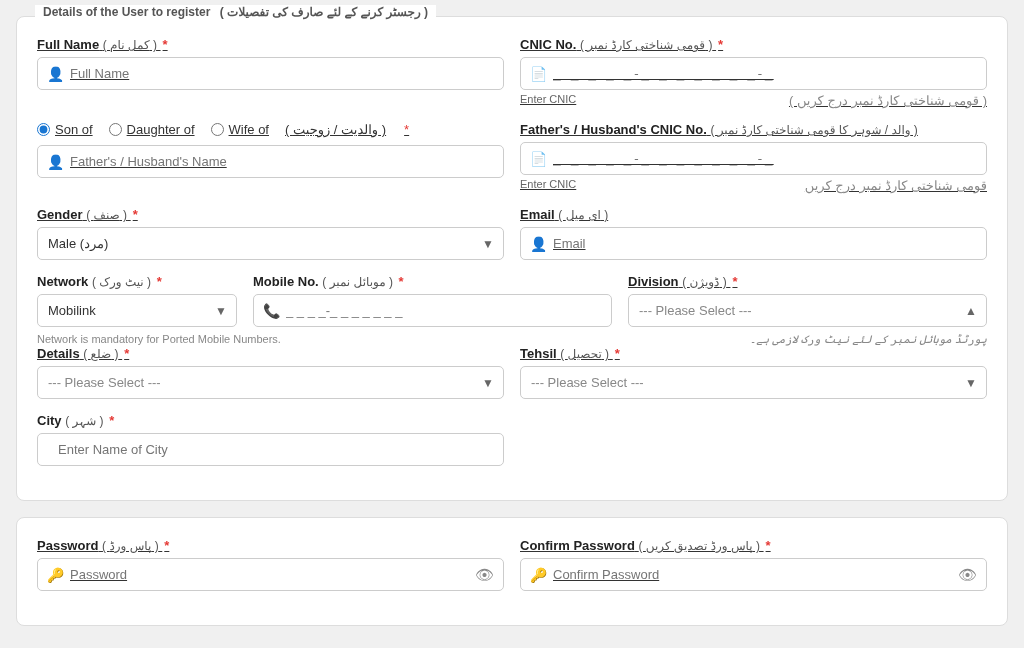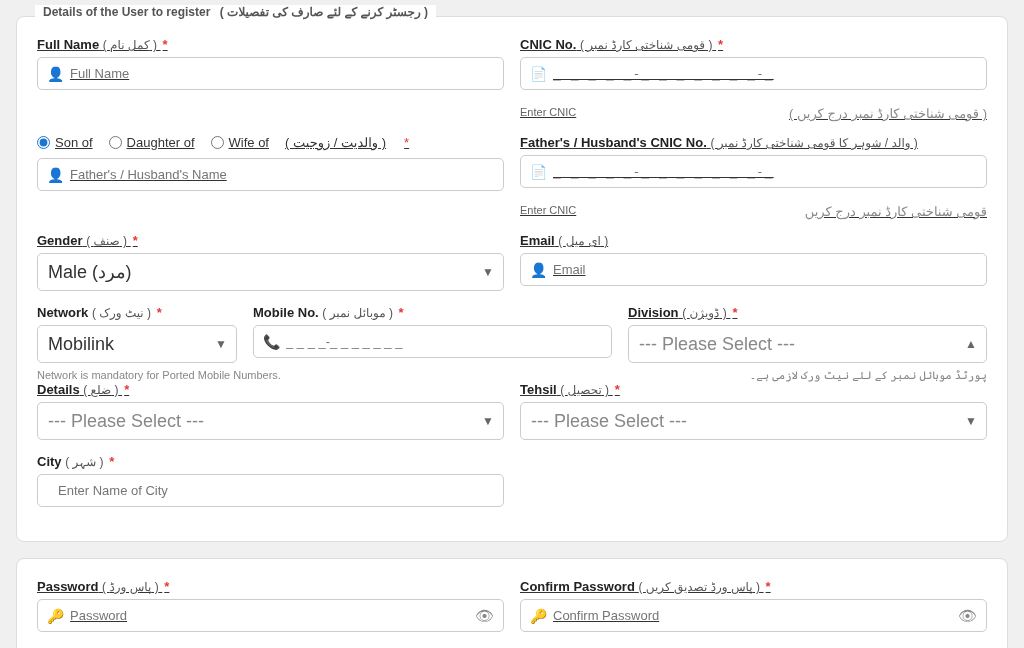--- a/index.html
+++ b/index.html
@@ -79,37 +79,37 @@
       padding-left: 20px;
     }
     .form-input.cnic {
       font-family: monospace;
       letter-spacing: 1px;
       color: #ef4444;
     }
     .cnic-hint {
       font-size: 11px;
       color: #666;
-      margin-top: 16px;
+      margin-top: 3px;
     }
     .cnic-hint-urdu {
       text-align: right;
       direction: rtl;
       font-size: 13px;
       color: #888;
     }
     .select-wrapper {
       position: relative;
     }
     .form-select {
       width: 100%;
       border: 1.5px solid #ccc;
       border-radius: 5px;
       padding: 8px 32px 8px 10px;
-      font-size: 18px;
+      font-size: 13px;
       color: #333;
       outline: none;
       background: #fff;
       appearance: none;
       -webkit-appearance: none;
       cursor: pointer;
     }
     .form-select.placeholder-style {
       color: #888;
     }
@@ -320,21 +320,21 @@
         <select class="form-select placeholder-style">
           <option value="">--- Please Select ---</option>
         </select>
         <span class="select-arrow">▲</span>
       </div>
     </div>
   </div>
 
   <div class="network-note" style="margin-top:-8px; ">
     <span>Network is mandatory for Ported Mobile Numbers.</span>
-    <span class="urdu-note" style="direction:rtl;">پورٹڈ موبائل نمبر کے لئے نیٹ ورک لازمی ہے۔</span>
+    <span class="urdu-note" style="direction:rtl;font-style:italic;">پورٹڈ موبائل نمبر کے لئے نیٹ ورک لازمی ہے۔</span>
   </div>
 
   <div class="form-row">
     <div class="form-col">
       <label class="form-label">
         <span>Details</span>
         <span class="urdu">( ضلع )</span>
         <span class="required-star">*</span>
       </label>
       <div class="select-wrapper">

